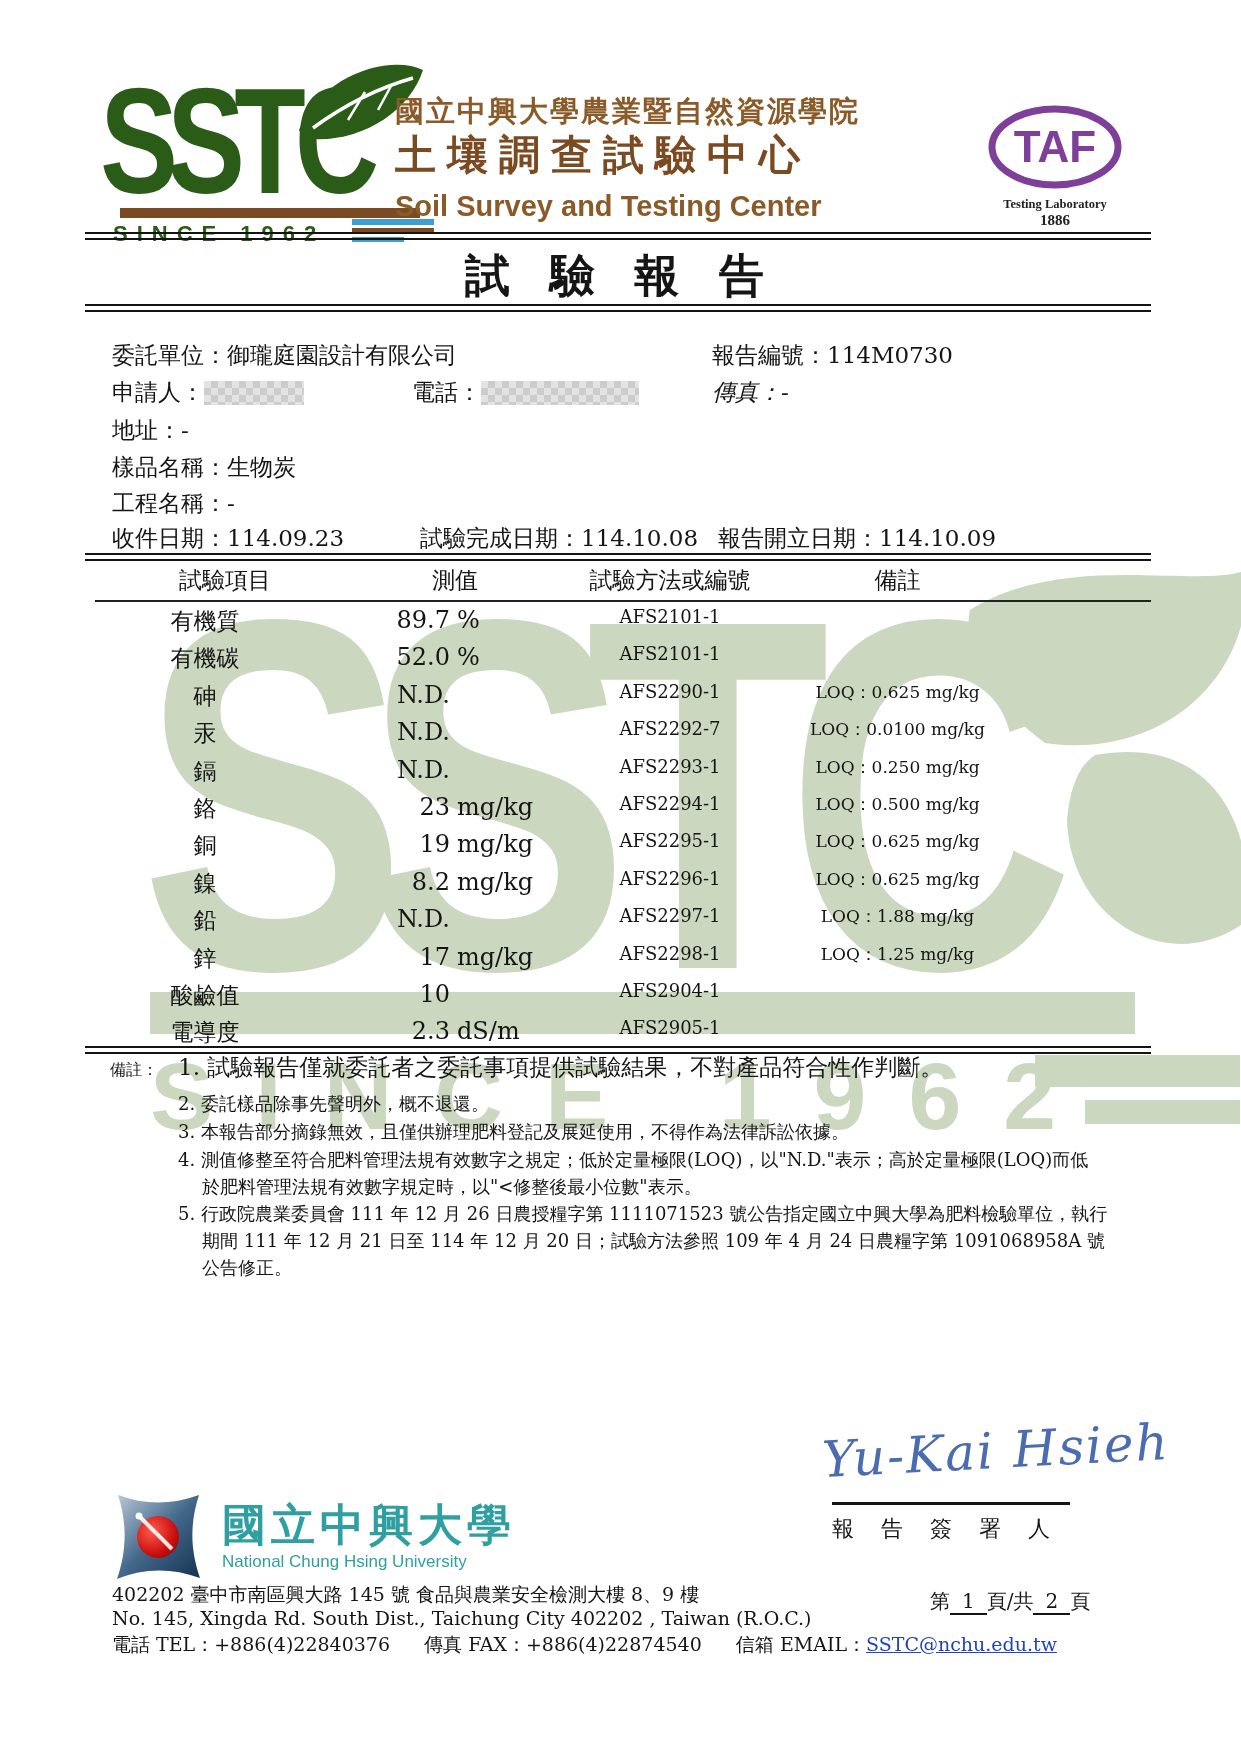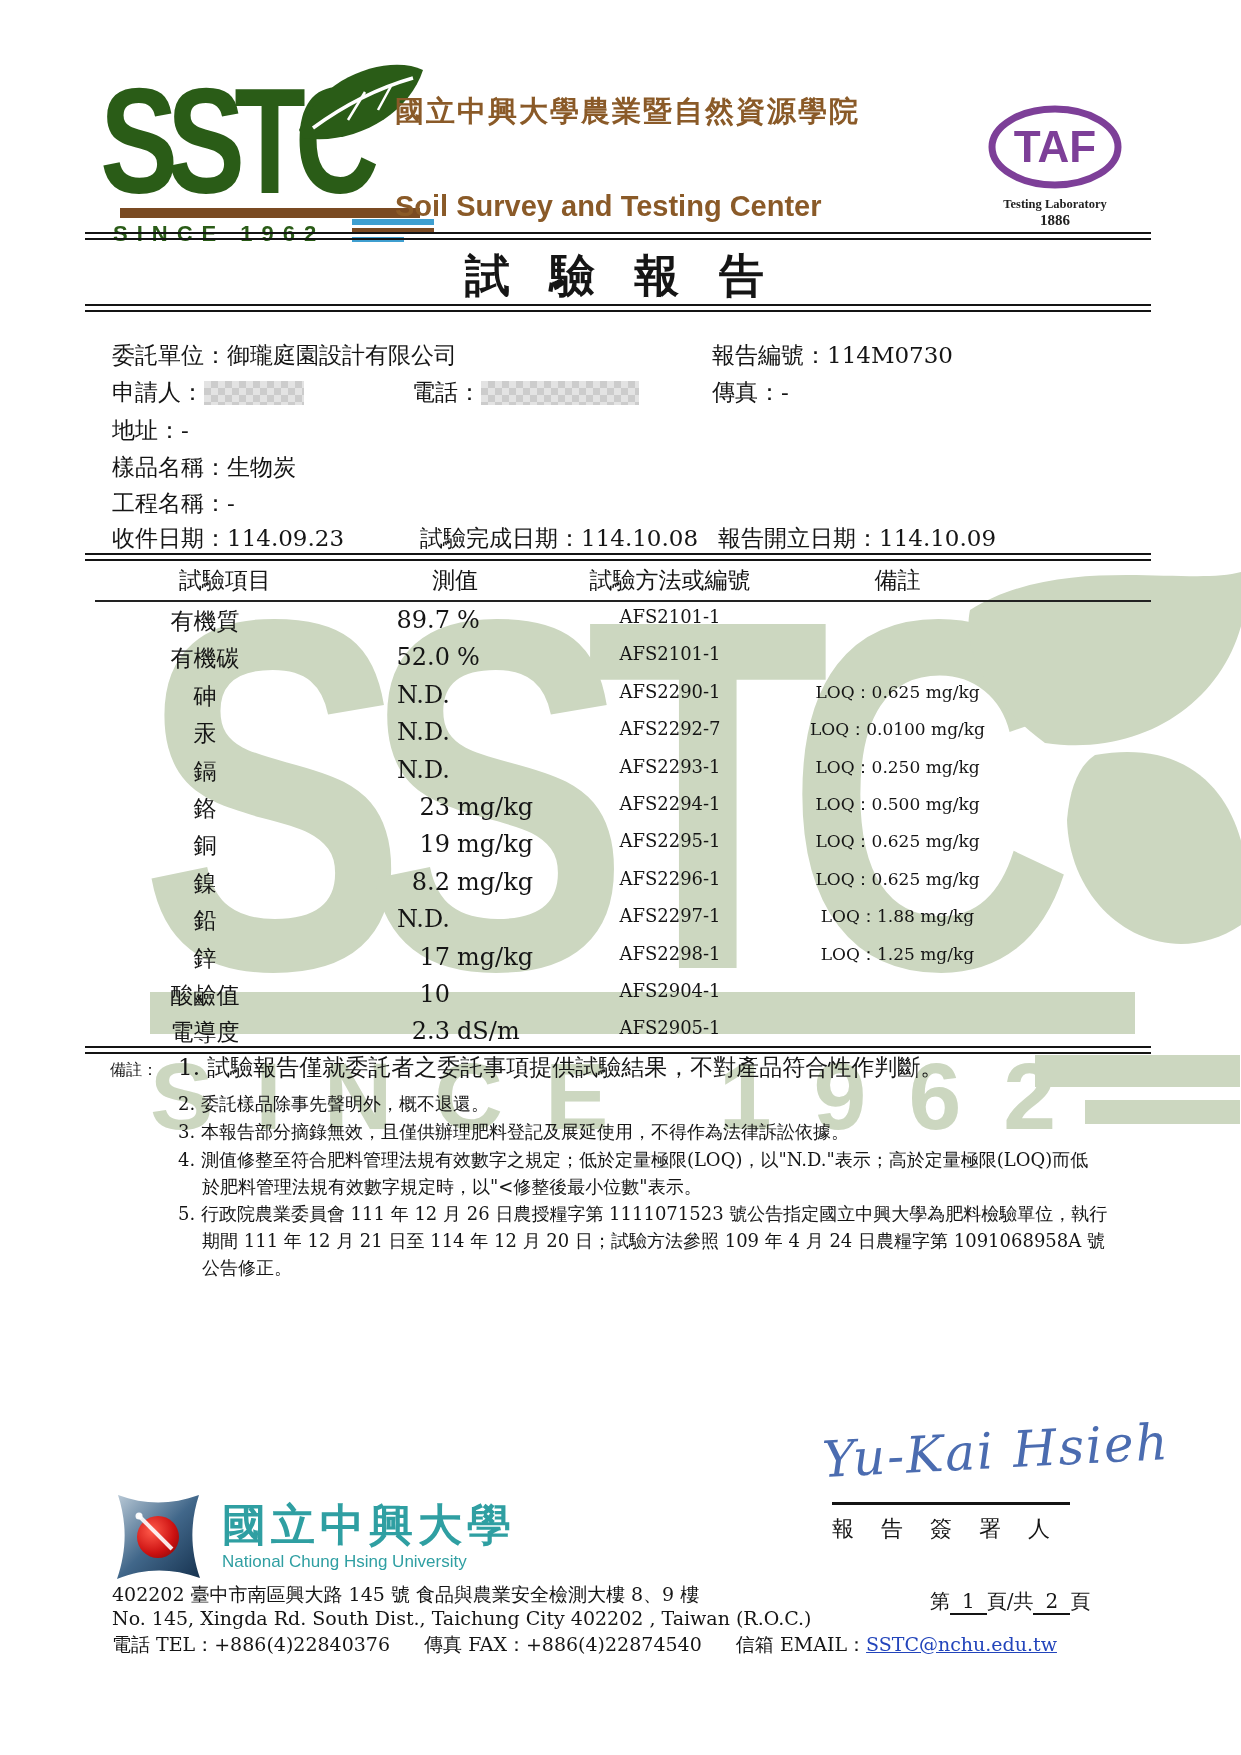--- a/index.html
+++ b/index.html
@@ -95,20 +95,21 @@
       <path d="M20,70 C50,48 85,30 120,20" stroke="#ffffff" stroke-width="3.5" fill="none"></path>
       <path d="M55,62 L72,34 M85,52 L98,28" stroke="#ffffff" stroke-width="2.5" fill="none"></path>
     </svg>
     <div class="abs brown-bar" style="left:120px;top:208px;width:300px;height:10px;"></div>
     <div class="abs since-txt" style="left:113px;top:221px;">SINCE 1962</div>
     <div class="abs" style="left:352px;top:219px;width:82px;height:6px;background:#3f9fd0;"></div>
     <div class="abs" style="left:352px;top:228px;width:82px;height:6px;background:#7a4a22;"></div>
     <div class="abs" style="left:352px;top:237px;width:52px;height:5px;background:#3f9fd0;"></div>
 
     <div class="abs hdr-line1" style="left:395px;top:92px;">國立中興大學農業暨自然資源學院</div>
+    <div class="abs hdr-line2" style="left:395px;top:128px;">土壤調查試驗中心</div>
     <div class="abs hdr-line3" style="left:395px;top:190px;">Soil Survey and Testing Center</div>
 
     <div class="abs" style="left:980px;top:103px;width:150px;">
       <svg width="150" height="88" viewBox="0 0 150 88">
         <ellipse cx="75" cy="44" rx="63" ry="38" fill="none" stroke="#7d3f98" stroke-width="7"></ellipse>
         <text x="75" y="59" text-anchor="middle" font-family="Liberation Sans, sans-serif" font-weight="bold" font-size="44" fill="#7d3f98">TAF</text>
       </svg>
       <div class="taf-sub" style="font-size:12.5px;margin-top:2px;">Testing Laboratory</div>
       <div class="taf-sub" style="font-size:15px;">1886</div>
     </div>
@@ -125,21 +126,21 @@
     <div class="abs info-txt" style="left:712px;top:340px;">
       <span>報告編號：</span><span>114M0730</span>
     </div>
 
     <div class="abs info-txt" style="left:112px;top:377px;">
       <span>申請人：</span><span class="redacted" style="width:100px;"></span>
     </div>
     <div class="abs info-txt" style="left:412px;top:377px;">
       <span>電話：</span><span class="redacted" style="width:158px;"></span>
     </div>
-    <div class="abs info-txt" style="left:712px;top:377px;">
+    <div class="abs info-txt" style="left:712px;top:377px;font-style:italic;">
       <span>傳真：</span><span>-</span>
     </div>
 
     <div class="abs info-txt" style="left:112px;top:415px;">
       <span>地址：</span><span>-</span>
     </div>
     <div class="abs info-txt" style="left:112px;top:452px;">
       <span>樣品名稱：</span><span>生物炭</span>
     </div>
     <div class="abs info-txt" style="left:112px;top:488px;">

